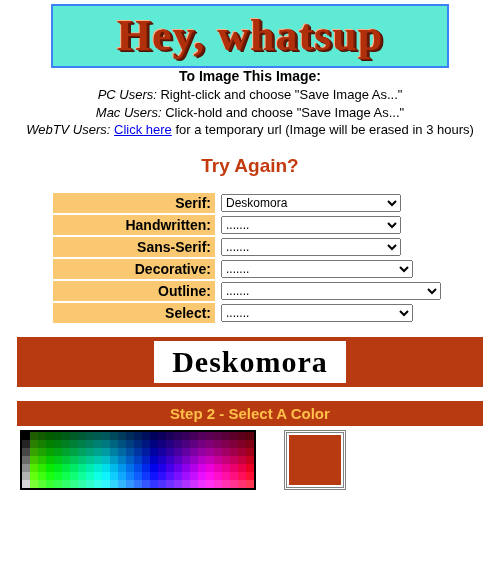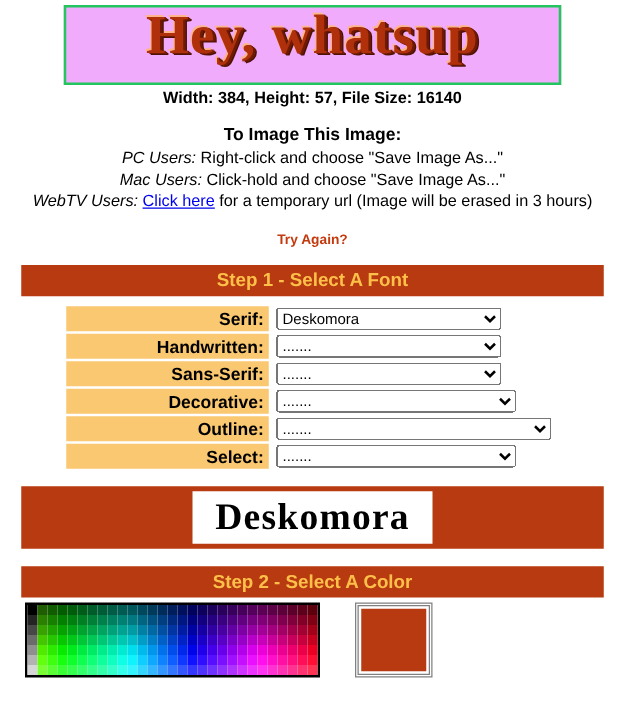--- a/index.html
+++ b/index.html
@@ -6,41 +6,41 @@
     margin: 0;
     padding: 0;
     font-family: Arial, Helvetica, sans-serif;
     font-size: 13px;
     background: #fff;
     color: #000;
     width: 500px;
   }
   .wrap { width: 480px; margin: 0 auto; text-align: center; padding: 4px 0 20px; }
   .hdr { color: #c33a0f; font-weight: bold; font-size: 15px; margin: 4px 0 2px; }
-  .img-frame { border: 2px solid #22c55e; width: 394px; height: 60px; margin: 0 auto; background: #f0abfc; display: flex; align-items: flex-start; justify-content: center; overflow: hidden; }
+  .img-frame { border: 2px solid #3b82f6; width: 394px; height: 60px; margin: 0 auto; background: #5eead4; display: flex; align-items: center; justify-content: center; overflow: hidden; }
   .hero-text {
     font-family: "Times New Roman", serif;
     font-weight: 900;
     font-size: 44px;
     letter-spacing: 1px;
     color: #b0300c;
     text-shadow:
       1px 0 0 #6e1a05,
       2px 1px 0 #6e1a05,
       3px 2px 0 #4d1204,
       -1px -1px 0 #ffb48a;
     line-height: 1;
     white-space: nowrap;
   }
   .meta { font-weight: bold; font-size: 13px; margin: 2px 0 14px; }
   .save-hdr { font-weight: bold; font-size: 14px; margin-bottom: 2px; }
   .save-row { font-size: 13px; line-height: 1.35; }
   .save-row .em { font-style: italic; margin-top: 46px; }
   a.link { color: #0000ee; text-decoration: underline; }
-  .try-again { color: #c33a0f; font-weight: bold; font-size: 11px; margin: 16px 0 14px; display: block; cursor: pointer; }
+  .try-again { color: #c33a0f; font-weight: bold; font-size: 19px; margin: 16px 0 14px; display: block; cursor: pointer; }
   .step-bar {
     background: #b83a10;
     color: #ffc04a;
     font-weight: bold;
     font-size: 15px;
     padding: 4px 0;
     text-align: center;
     width: 466px;
     margin: 0 auto 2px;
   }
@@ -68,41 +68,35 @@
 </head>
 <body>
 
 <div class="wrap">
 
 
   <div class="img-frame">
     <span class="hero-text">Hey, whatsup</span>
   </div>
 
-  <div class="meta">
-    Width: <span>384</span>,
-    Height: <span>57</span>,
-    File Size: <span>16140</span>
-  </div>
 
   <div class="save-hdr">To Image This Image:</div>
   <div class="save-row">
     <span class="em">PC Users:</span><span> Right-click and choose "Save Image As..."</span>
   </div>
   <div class="save-row">
     <span class="em">Mac Users:</span><span> Click-hold and choose "Save Image As..."</span>
   </div>
   <div class="save-row">
     <span class="em">WebTV Users:</span>
     <a href="#" class="link">Click here</a><span> for a temporary url (Image will be erased in 3 hours)</span>
   </div>
 
   <a class="try-again">Try Again?</a>
 
-  <div class="step-bar">Step 1 - Select A Font</div>
 
   <table class="form-tbl">
     <tbody id="font-rows">
         <tr>
           <td class="lbl">Serif:</td>
           <td class="ctl"><select style="width: 180px;"><option>Deskomora</option></select></td>
         </tr>
         <tr>
           <td class="lbl">Handwritten:</td>
           <td class="ctl"><select style="width: 180px;"><option>.......</option></select></td>

